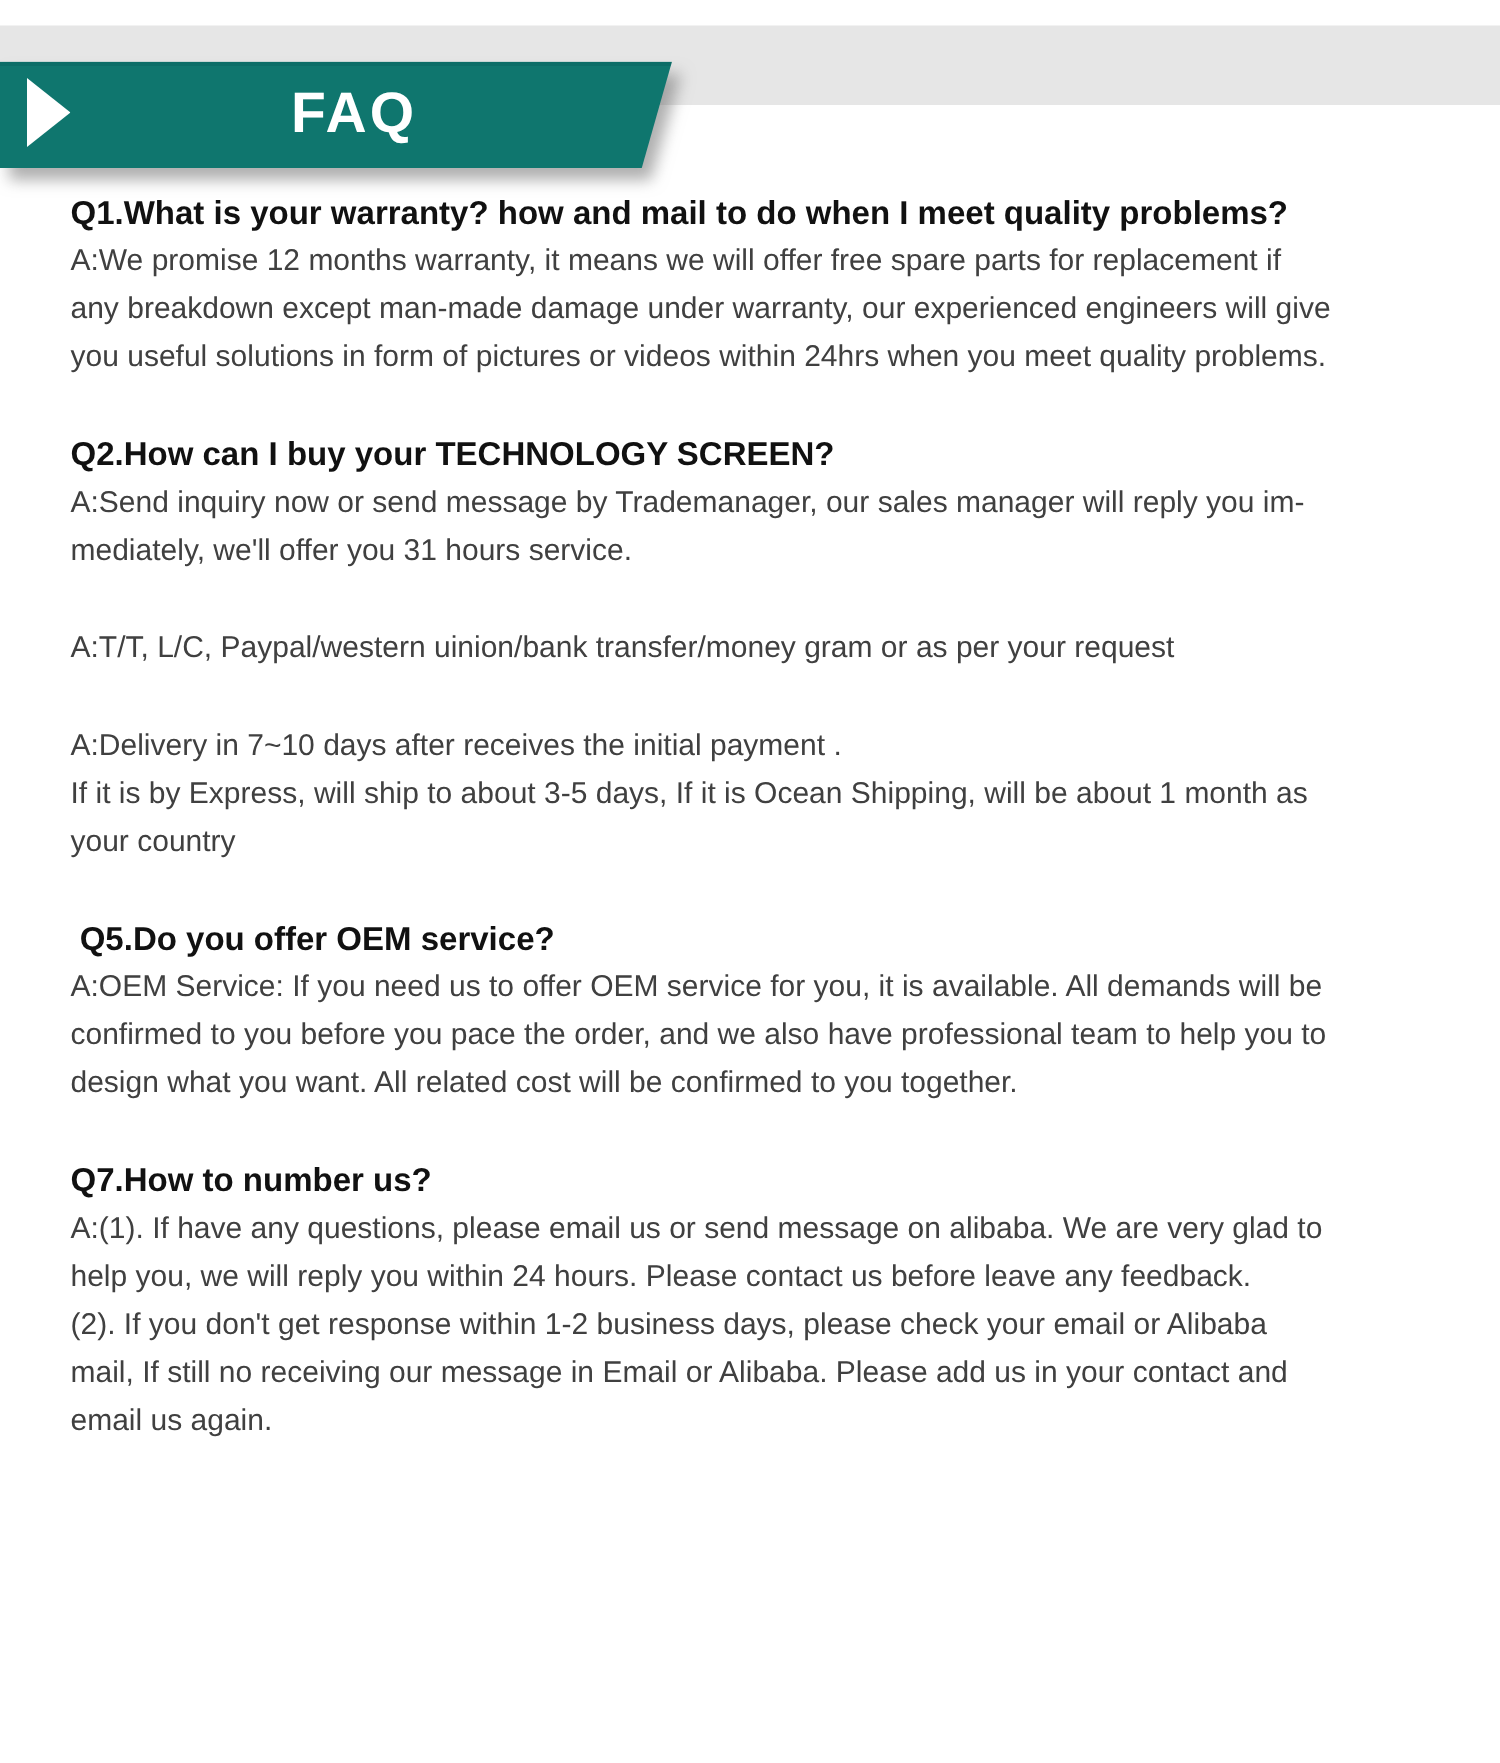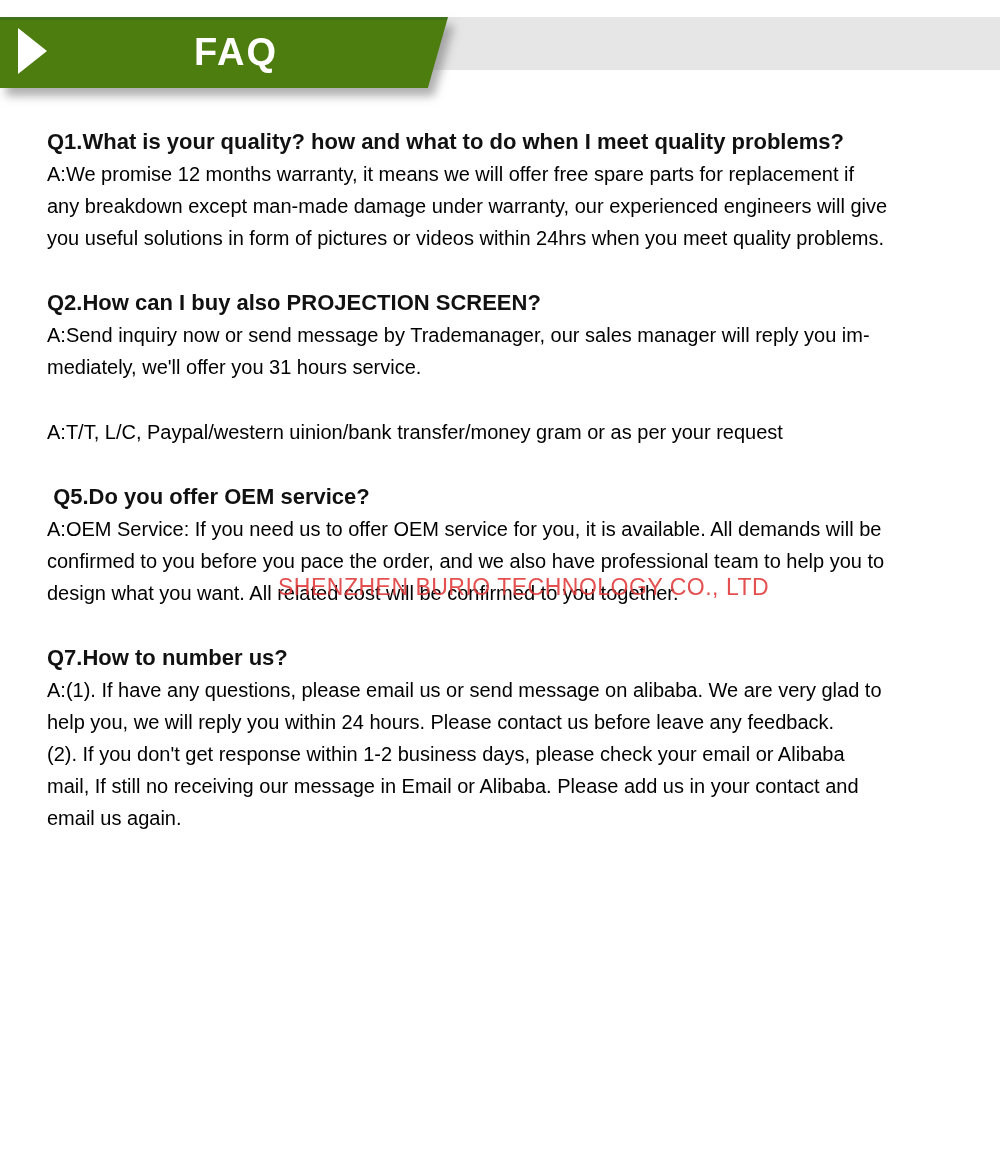--- a/index.html
+++ b/index.html
@@ -22,23 +22,24 @@
   }
   .banner-wrap {
     position: absolute;
     left: 0; top: 17px;
     width: 460px; height: 71px;
     filter: drop-shadow(6px 8px 5px rgba(110,110,110,0.55));
   }
   .banner {
     position: relative;
     width: 448px; height: 71px;
-    background: #4d7c0f;
+    background: #0f766e;
     clip-path: polygon(0 0, 100% 0, 95.5% 100%, 0 100%);
     box-shadow: inset 0 3px 0 rgba(0,70,70,0.18);
+    margin-top: 24px;
   }
   .play-icon {
     position: absolute;
     left: 18px; top: 11px;
     width: 29px; height: 46px;
     background: #ffffff;
     clip-path: polygon(0 0, 100% 50%, 0 100%);
   }
   .banner-title {
     position: absolute;
@@ -68,21 +69,21 @@
     line-height: 32px;
     white-space: pre-wrap;
     color: #111111;
   }
   .faq-a {
     margin: 0;
     font-size: 20px;
     font-weight: 400;
     line-height: 32px;
     white-space: pre-line;
-    color: #000000;
+    color: #404040;
   }
 
   
   .watermark {
     position: absolute;
     left: 278px; top: 574px;
     font-size: 23px;
     letter-spacing: 0.5px;
     white-space: nowrap;
     color: rgba(224,56,56,0.88);
@@ -99,37 +100,40 @@
   <div class="banner-wrap">
     <div class="banner">
       <div class="play-icon"></div>
       <div class="banner-title">FAQ</div>
     </div>
   </div>
 
   <div class="content">
 
     <section class="faq-block">
-      <h3 class="faq-q">Q1.What is your quality? how and what to do when I meet quality problems?</h3>
+      <h3 class="faq-q">Q1.What is your warranty? how and mail to do when I meet quality problems?</h3>
       <p class="faq-a">A:We promise 12 months warranty, it means we will offer free spare parts for replacement if
 any breakdown except man-made damage under warranty, our experienced engineers will give
 you useful solutions in form of pictures or videos within 24hrs when you meet quality problems.</p>
     </section>
 
     <section class="faq-block">
-      <h3 class="faq-q">Q2.How can I buy also PROJECTION SCREEN?</h3>
+      <h3 class="faq-q">Q2.How can I buy your TECHNOLOGY SCREEN?</h3>
       <p class="faq-a">A:Send inquiry now or send message by Trademanager, our sales manager will reply you im-
 mediately, we'll offer you 31 hours service.</p>
     </section>
 
     <section class="faq-block">
       <p class="faq-a">A:T/T, L/C, Paypal/western uinion/bank transfer/money gram or as per your request</p>
     </section>
 
     <section class="faq-block">
+      <p class="faq-a">A:Delivery in 7~10 days after receives the initial payment .
+If it is by Express, will ship to about 3-5 days, If it is Ocean Shipping, will be about 1 month as
+your country</p>
     </section>
 
     <section class="faq-block">
       <h3 class="faq-q"> Q5.Do you offer OEM service?</h3>
       <p class="faq-a">A:OEM Service: If you need us to offer OEM service for you, it is available. All demands will be
 confirmed to you before you pace the order, and we also have professional team to help you to
 design what you want. All related cost will be confirmed to you together.</p>
     </section>
 
 
@@ -137,15 +141,14 @@
       <h3 class="faq-q">Q7.How to number us?</h3>
       <p class="faq-a">A:(1). If have any questions, please email us or send message on alibaba.  We are very glad to
 help you, we will reply you within 24 hours. Please contact us before leave any feedback.
 (2). If you don't get response within 1-2 business days, please check your email or Alibaba
 mail, If still no receiving our message in Email or Alibaba. Please add us in your contact and
 email us again.</p>
     </section>
 
   </div>
 
-  <div class="watermark">SHENZHEN BURIO TECHNOLOGY CO., LTD</div>
 
 </div>
 
 </body></html>

